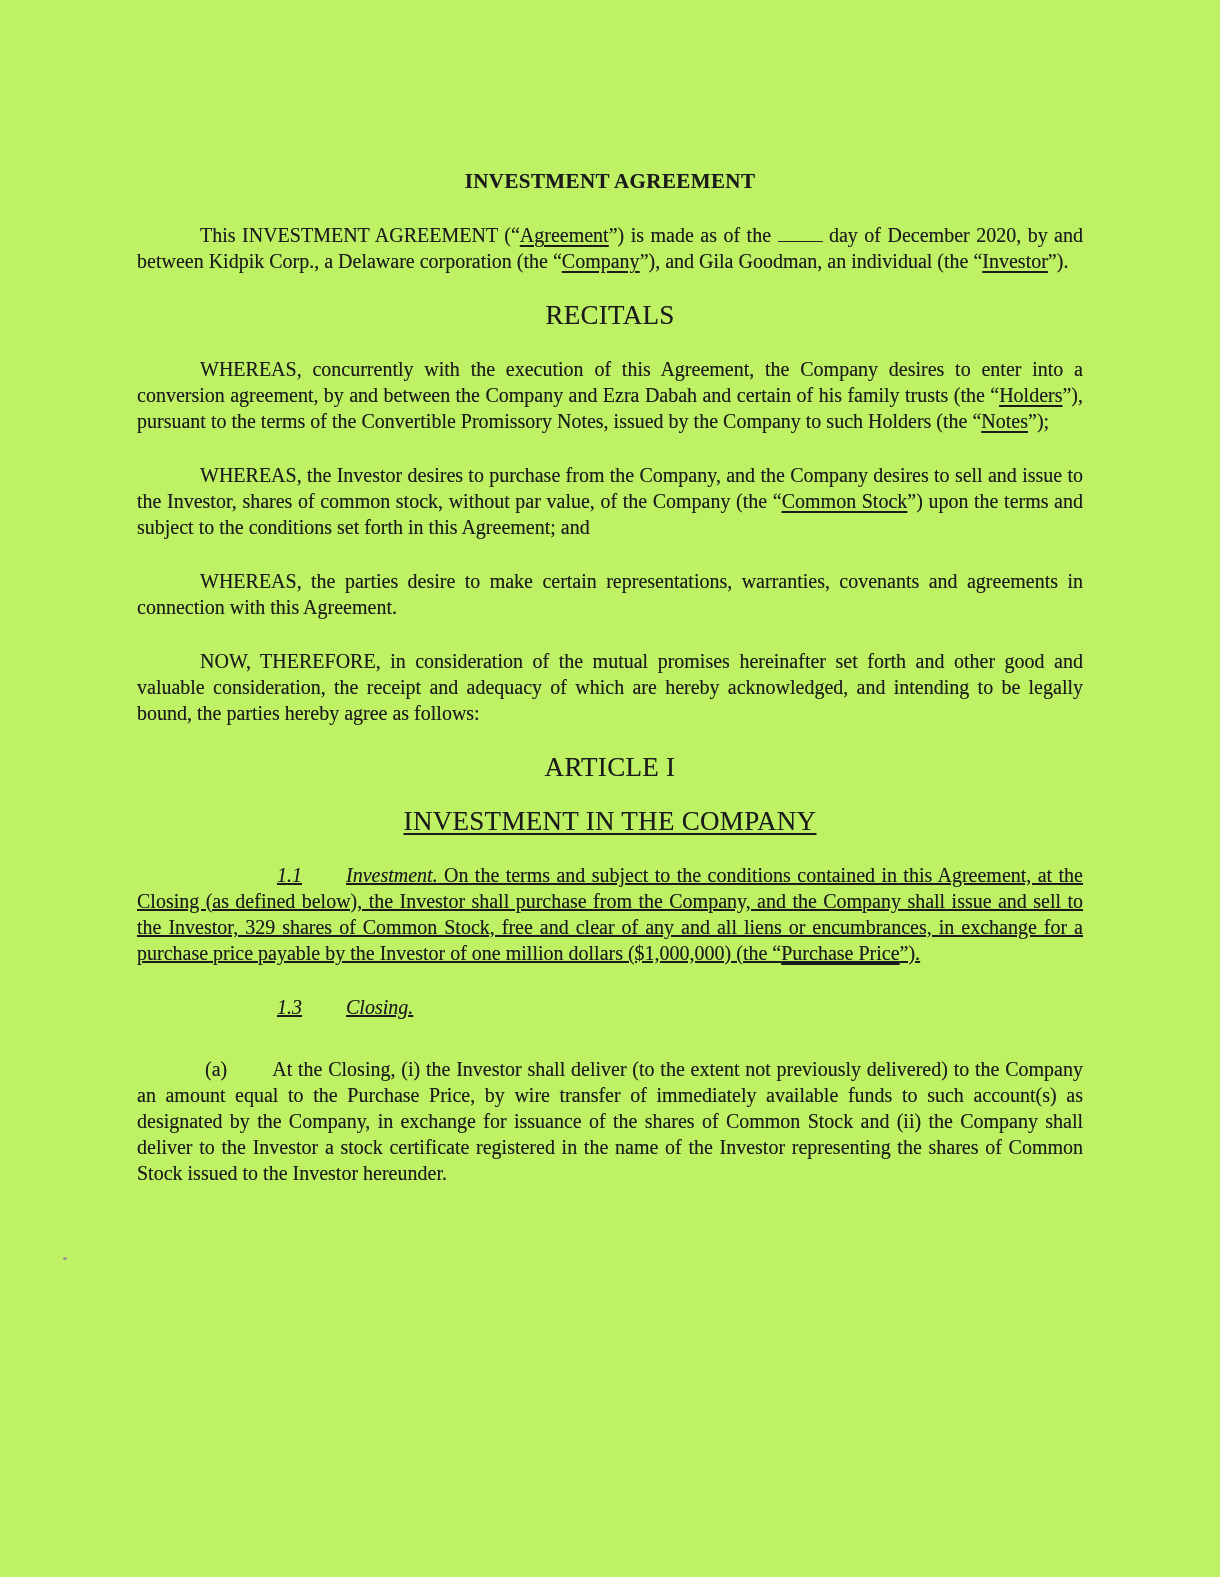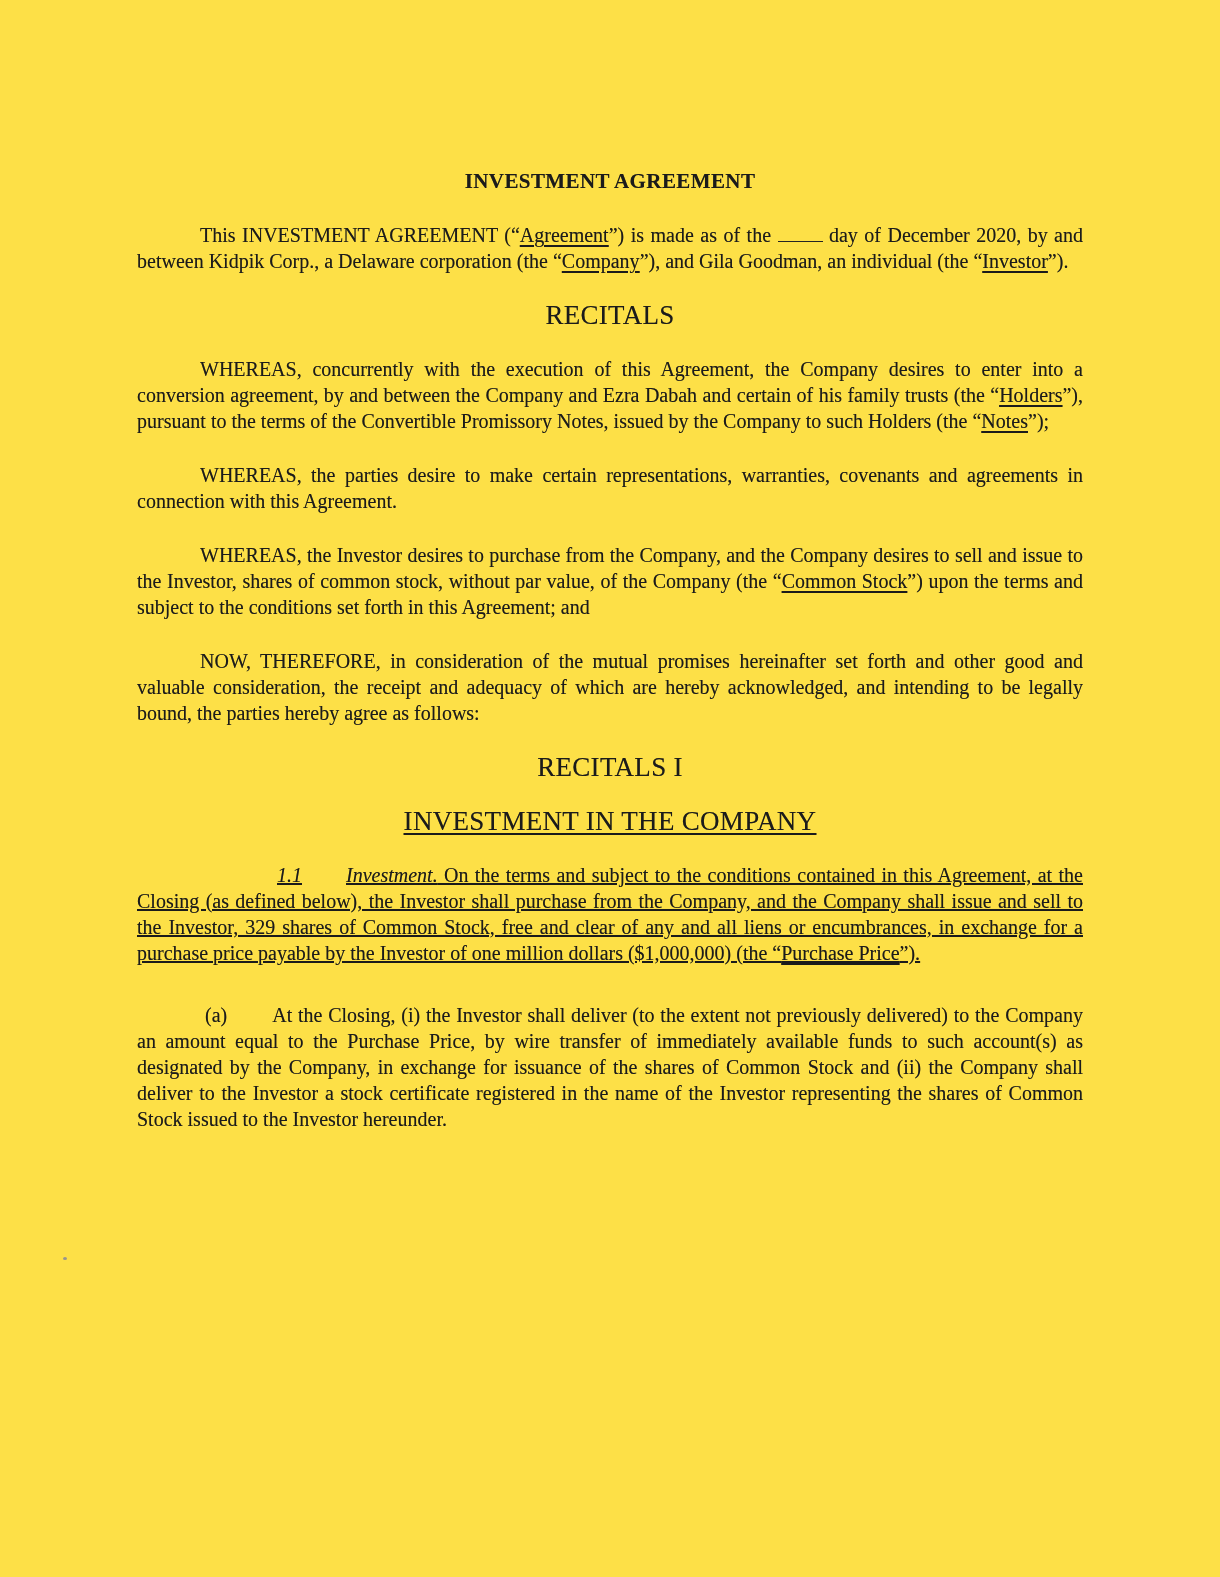--- a/index.html
+++ b/index.html
@@ -4,21 +4,21 @@
 <style>
   html, body {
     margin: 0;
     padding: 0;
     background: #ffffff;
   }
   .page {
     position: relative;
     width: 1220px;
     height: 1577px;
-    background: #fde047;
+    background: #bef264;
     font-family: "Liberation Serif", serif;
     color: #1b1b1b;
     overflow: hidden;
   }
   .content {
     position: absolute;
     left: 137px;
     top: 168px;
     width: 946px;
     font-size: 20px;
@@ -76,32 +76,33 @@
   <div class="content">
 
     <p class="center title"><span class="b">INVESTMENT AGREEMENT</span></p>
 
     <p class="para indent"><span>This INVESTMENT AGREEMENT (“</span><span class="u">Agreement</span><span>”) is made as of the </span><span class="blank" style="width: 45px;"></span><span> day of December 2020, by and between Kidpik Corp., a Delaware corporation (the “</span><span class="u">Company</span><span>”), and Gila Goodman, an individual (the “</span><span class="u">Investor</span><span>”).</span></p>
 
     <p class="center heading"><span>RECITALS</span></p>
 
     <p class="para indent"><span>WHEREAS, concurrently with the execution of this Agreement, the Company desires to enter into a conversion agreement, by and between the Company and Ezra Dabah and certain of his family trusts (the “</span><span class="u">Holders</span><span>”), pursuant to the terms of the Convertible Promissory Notes, issued by the Company to such Holders (the “</span><span class="u">Notes</span><span>”);</span></p>
 
+    <p class="para indent"><span>WHEREAS, the Investor desires to purchase from the Company, and the Company desires to sell and issue to the Investor, shares of common stock, without par value, of the Company (the “</span><span class="u">Common Stock</span><span>”) upon the terms and subject to the conditions set forth in this Agreement; and</span></p>
+
     <p class="para indent"><span>WHEREAS, the parties desire to make certain representations, warranties, covenants and agreements in connection with this Agreement.</span></p>
-
-    <p class="para indent"><span>WHEREAS, the Investor desires to purchase from the Company, and the Company desires to sell and issue to the Investor, shares of common stock, without par value, of the Company (the “</span><span class="u">Common Stock</span><span>”) upon the terms and subject to the conditions set forth in this Agreement; and</span></p>
 
     <p class="para indent"><span>NOW, THEREFORE, in consideration of the mutual promises hereinafter set forth and other good and valuable consideration, the receipt and adequacy of which are hereby acknowledged, and intending to be legally bound, the parties hereby agree as follows:</span></p>
 
-    <p class="center heading"><span>RECITALS I</span></p>
+    <p class="center heading"><span>ARTICLE I</span></p>
 
     <p class="center heading"><span class="u">INVESTMENT IN THE COMPANY</span></p>
 
     <p class="para indent-num"><span class="i">1.1</span><span class="tab" style="width: 44px;"></span><span class="i">Investment.</span><span> On the terms and subject to the conditions contained in this Agreement, at the Closing (as defined below), the Investor shall purchase from the Company, and the Company shall issue and sell to the Investor, 329 shares of Common Stock, free and clear of any and all liens or encumbrances, in exchange for a purchase price payable by the Investor of one million dollars ($1,000,000) (the “</span><span class="u">Purchase Price</span><span>”).</span></p>
 
 
+    <p class="para indent-num"><span class="i">1.3</span><span class="tab" style="width: 44px;"></span><span class="i">Closing.</span></p>
 
     <p class="para indent-sub"><span>(a)</span><span class="tab" style="width: 45px;"></span><span>At the Closing, (i) the Investor shall deliver (to the extent not previously delivered) to the Company an amount equal to the Purchase Price, by wire transfer of immediately available funds to such account(s) as designated by the Company, in exchange for issuance of the shares of Common Stock and (ii) the Company shall deliver to the Investor a stock certificate registered in the name of the Investor representing the shares of Common Stock issued to the Investor hereunder.</span></p>
 
   </div>
 
   <div class="speck"></div>
 </div>
 
 </body></html>

